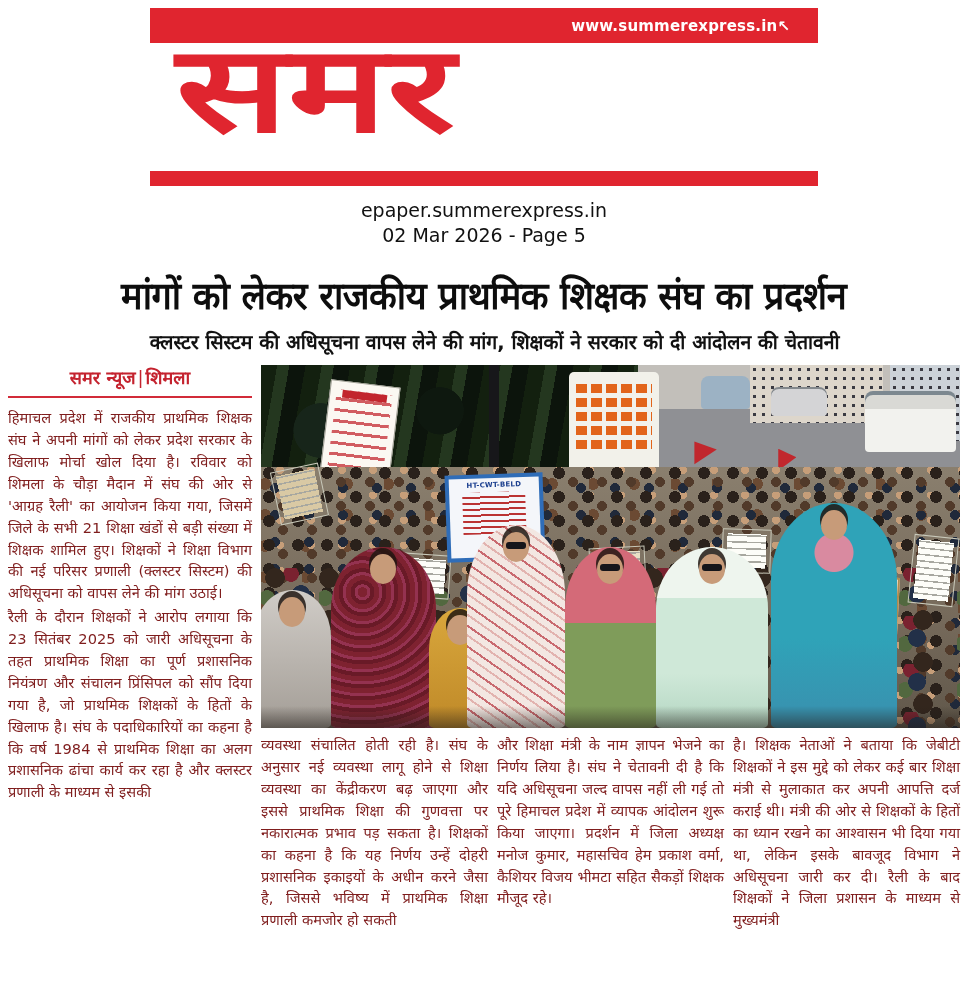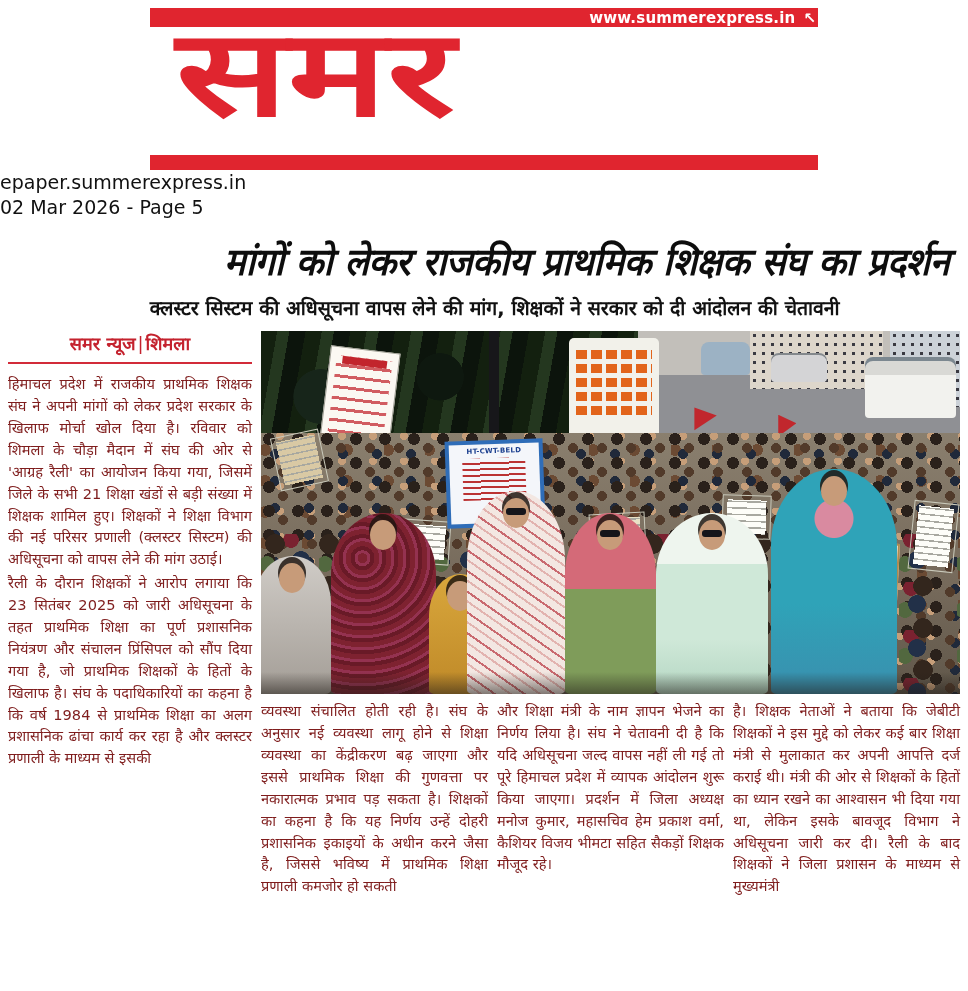--- a/index.html
+++ b/index.html
@@ -7,22 +7,22 @@
   body {
     height: 991px; overflow: hidden;
     font-family: "DejaVu Sans", sans-serif;
     color:#1b1b1b;
   }
   .page { width:968px; height:991px; position:relative; background:#fff; }
 
   
   .masthead { width:668px; margin:8px auto 0; position:relative; }
   .mh-topbar {
-    height:19px; background:#e0252f; display:flex; align-items:center;
-    justify-content:flex-end; padding-right:2px; gap:8px;
+    height:35px; background:#e0252f; display:flex; align-items:center;
+    justify-content:flex-end; padding-right:28px; gap:0;
   }
   .mh-url { color:#fff; font-weight:bold; font-size:15px; letter-spacing:.2px; }
   .mh-cursor { color:#fff; font-weight:bold; font-size:15px; }
   .mh-titlerow { position:relative; height:122px; }
   .mh-graybox {
     position:absolute; right:0; top:2px; width:288px; height:112px;
     background:#dcdcdc; border-radius:8px;
     display:flex; flex-direction:column; align-items:center; justify-content:flex-end;
     padding-bottom:2px;
   }
@@ -32,24 +32,24 @@
   }
   .mh-chev { color:#b8b8b8; font-size:15px; letter-spacing:-1px; line-height:1; margin-top:1px; }
   .mh-title {
     position:absolute; left:26px; top:-16px;
     color:#e0252f; font-weight:bold; font-size:120px; line-height:1.05;
     transform:scaleX(1.38); transform-origin:left top; white-space:nowrap;
   }
   .mh-botbar { height:15px; background:#e0252f; margin-top:6px; }
 
   
-  .meta { text-align:left; font-size:19px; line-height:1.32; color:#111; }
-
-  
-  .headline { margin-top:14px; display:flex; justify-content:flex-end; overflow:visible;font-style:italic; }
+  .meta { text-align:center; margin-top:12px; font-size:19px; line-height:1.32; color:#111; }
+
+  
+  .headline { margin-top:20px; display:flex; justify-content:center; overflow:visible; }
   .headline-inner {
     font-size:38px; font-weight:bold; white-space:nowrap; color:#0d0d0d;
     transform:scaleX(.95); transform-origin:center; letter-spacing:-.5px;
   }
   .subheadline { margin-top:8px; display:flex; justify-content:center;padding-left:22px; }
   .subheadline-inner {
     font-size:20px; font-weight:bold; white-space:nowrap; color:#111;
     transform:scaleX(.97); transform-origin:center;
   }
 

